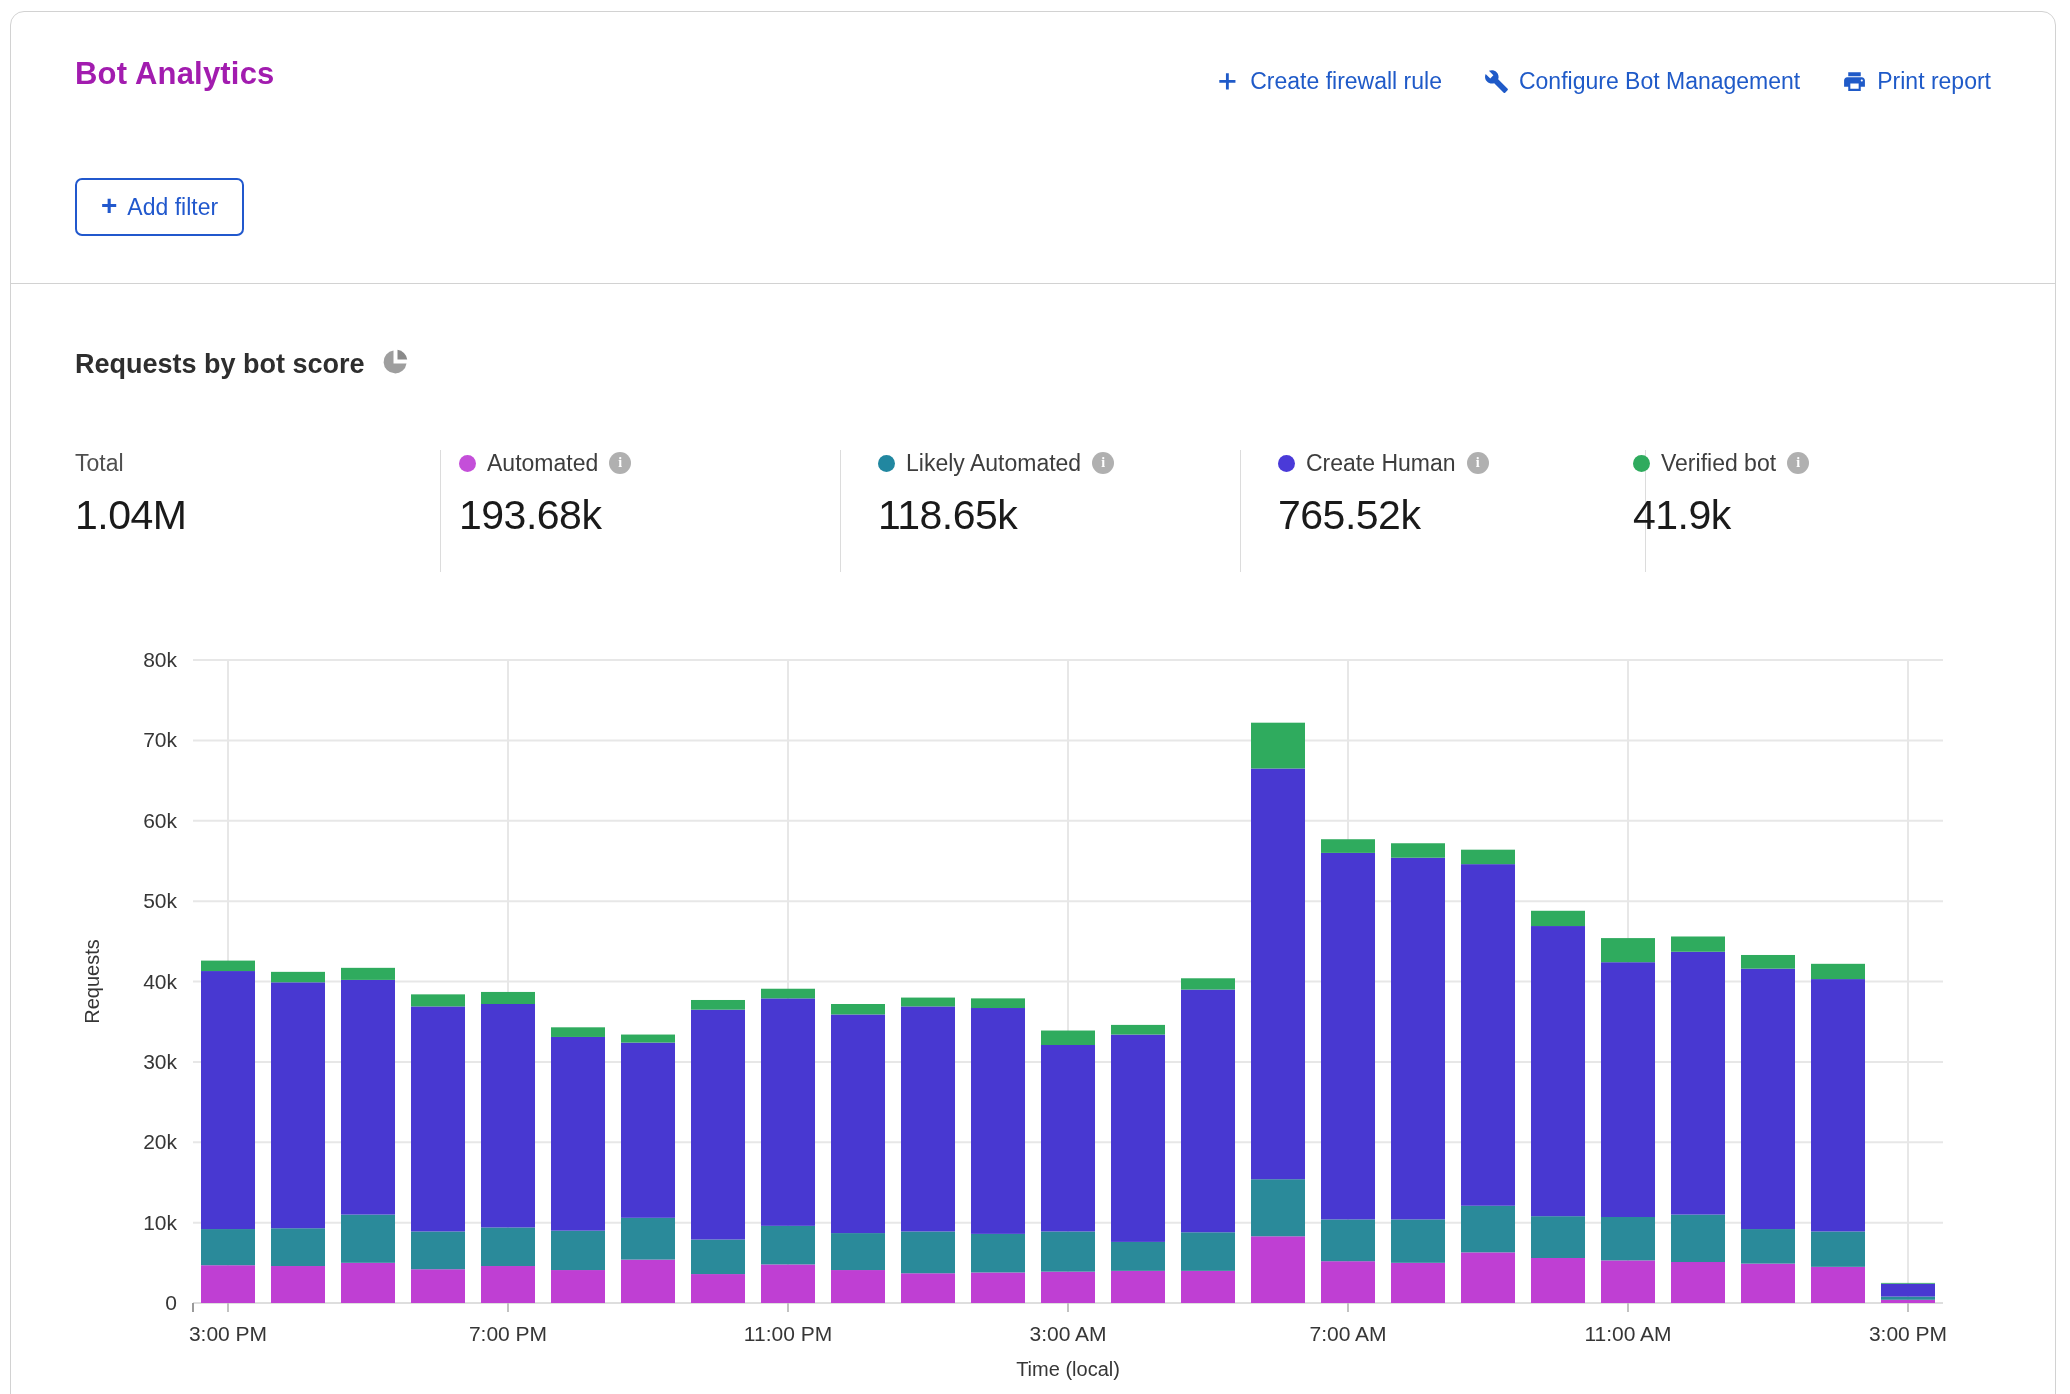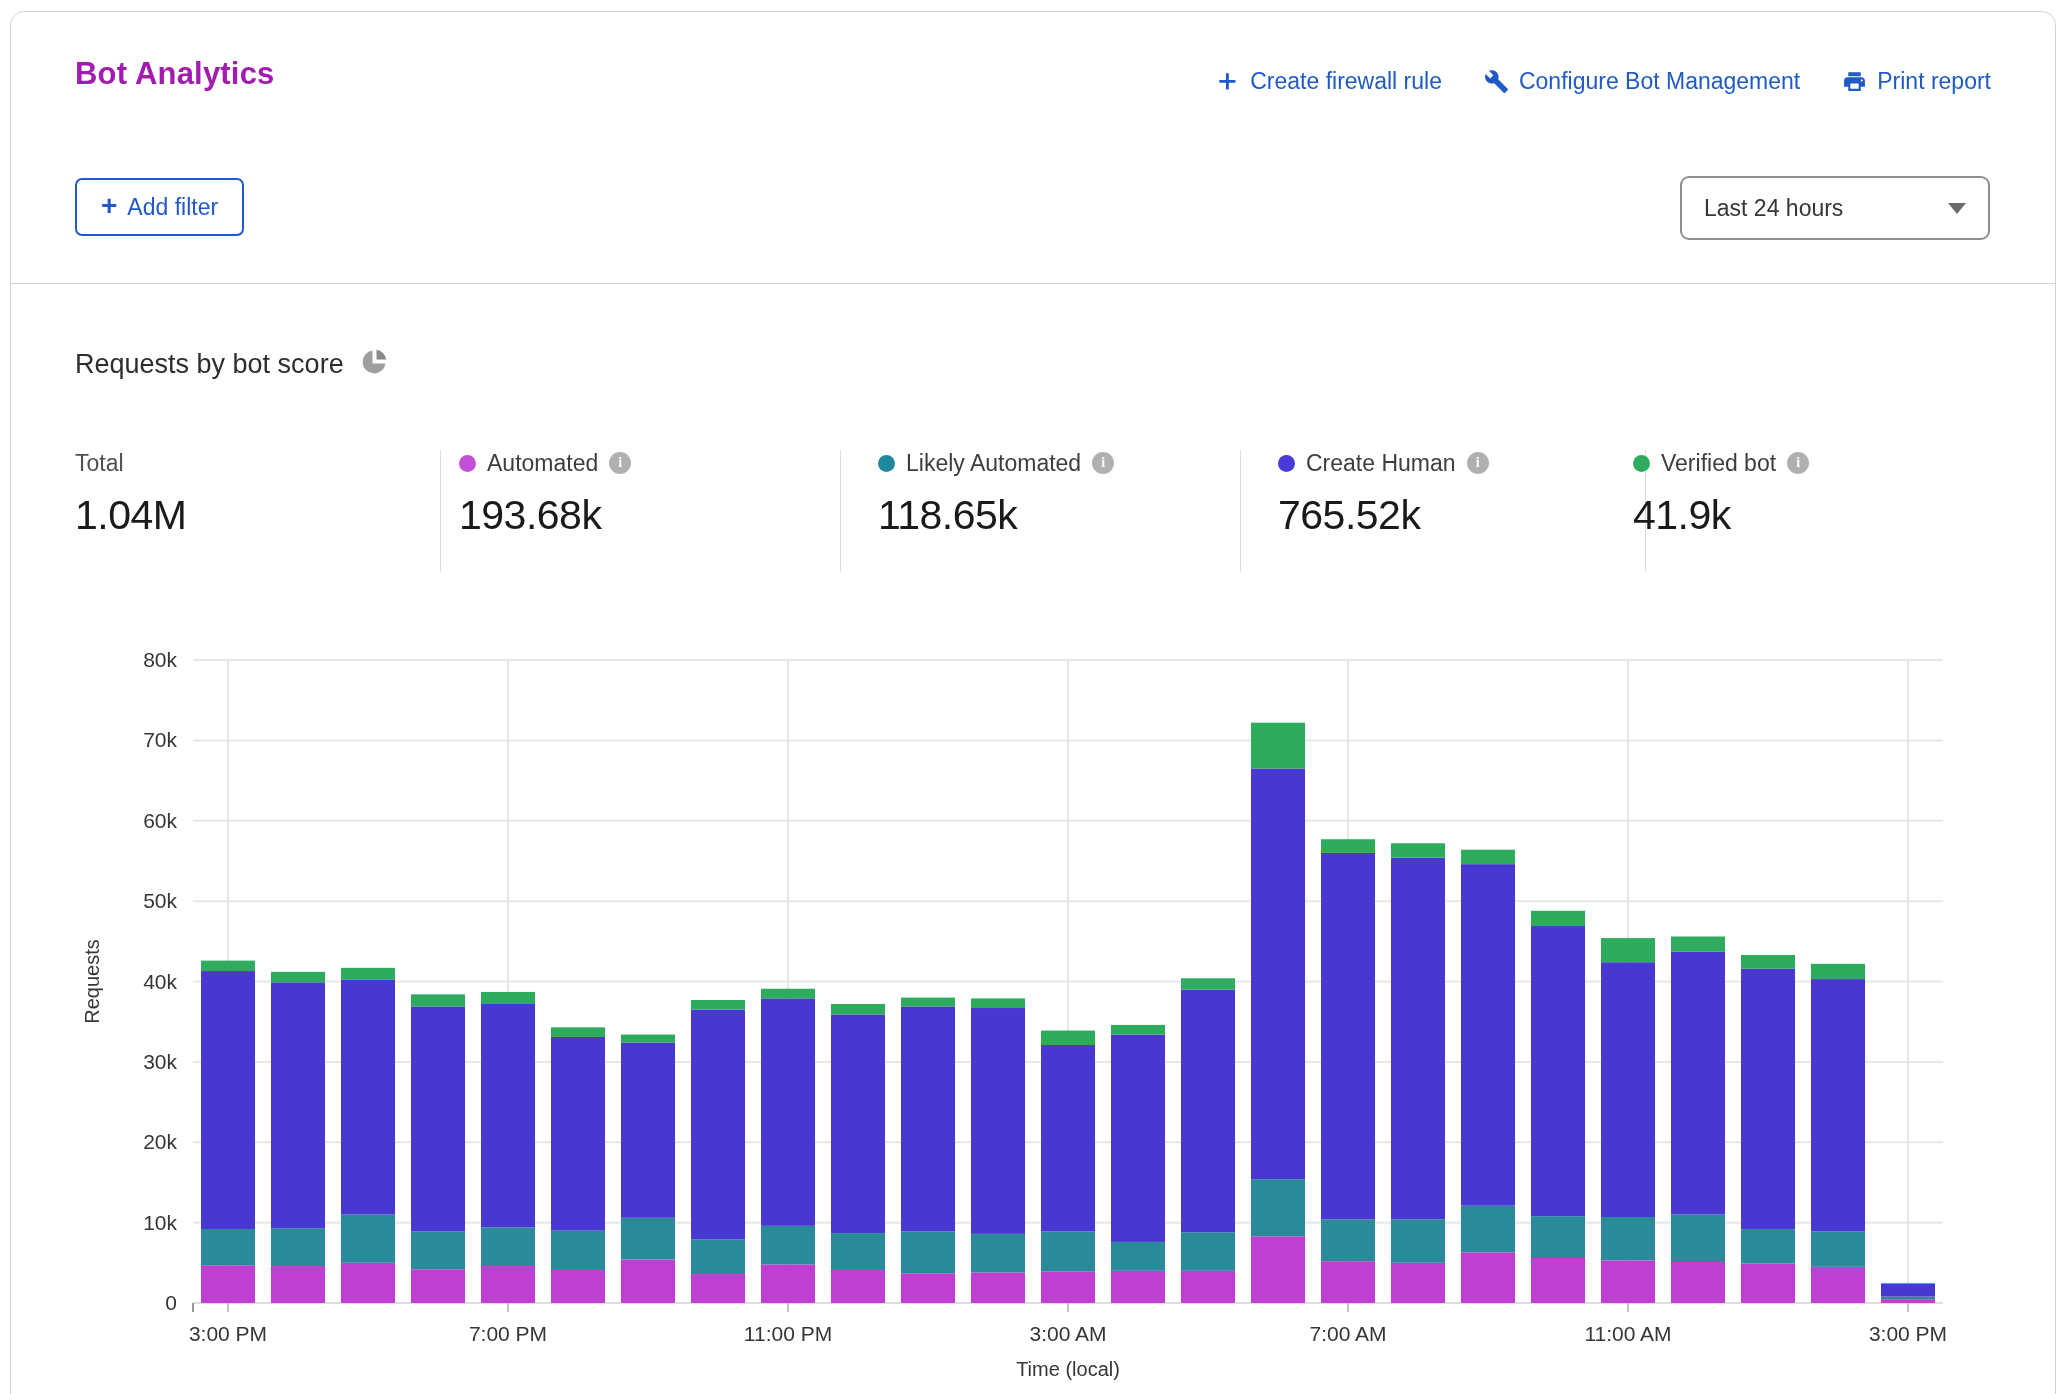--- a/index.html
+++ b/index.html
@@ -18,21 +18,21 @@
         padding:0 24px;border:2px solid #2158cd;border-radius:7px;background:#fff;color:#2158cd;
         font-size:23px;cursor:pointer;box-sizing:border-box;}
   .add-filter-btn .plus{font-size:28px;font-weight:bold;line-height:1;margin-top:-2px;}
   .time-range{position:absolute;right:65px;top:164px;width:310px;height:64px;border:2px solid #8f8f8f;
         border-radius:9px;background:#fff;display:flex;align-items:center;box-sizing:border-box;
         padding:0 22px;font-size:23px;color:#363636;cursor:pointer;justify-content:space-between;}
   .caret{width:0;height:0;border-left:9px solid transparent;border-right:9px solid transparent;
         border-top:11px solid #6b6b6b;}
   
   .section-heading{position:absolute;left:64px;top:336px;display:flex;align-items:center;gap:16px;}
-  .section-heading h2{margin:0;font-size:27px;font-weight:normal;color:#2e2e2e;}
+  .section-heading h2{margin:0;font-size:27px;font-weight:bold;color:#2e2e2e;}
   
   #stats{position:absolute;left:0;top:436px;width:2046px;height:150px;}
   .stat-col{position:absolute;top:0;}
   .stat-label-row{display:flex;align-items:center;gap:11px;height:30px;}
   .stat-label{font-size:23px;color:#3d3d3d;text-align:center;}
   .stat-label.muted{color:#4f4f4f;}
   .dot{width:17px;height:17px;border-radius:50%;flex:0 0 auto;}
   .info-icon{width:22px;height:22px;border-radius:50%;background:#b0b0b0;color:#fff;display:flex;
         align-items:center;justify-content:center;font-size:14px;font-weight:bold;font-family:"Liberation Serif",serif;}
   .stat-value{margin-top:14px;font-size:41px;font-weight:normal;color:#1a1a1a;letter-spacing:-.5px;}
@@ -74,24 +74,20 @@
           </span>
           <span>Print report</span>
         </a>
       </div>
 
       <button class="add-filter-btn">
         <span class="plus">+</span>
         <span>Add filter</span>
       </button>
 
-      <div class="time-range">
-        <span>Last 24 hours</span>
-        <span class="caret"></span>
-      </div>
     </div>
 
     <div class="section-heading">
       <h2>Requests by bot score</h2>
       <span>
         <svg width="28" height="28" viewBox="0 0 28 28">
           <path d="M12.5 2.5 A11.5 11.5 0 1 0 25.5 15.5 L12.5 15.5 Z" fill="#9e9e9e"></path>
           <path d="M16.5 1.8 A11.5 11.5 0 0 1 26.2 11.5 L16.5 11.5 Z" fill="#8a8a8a"></path>
         </svg>
       </span>

